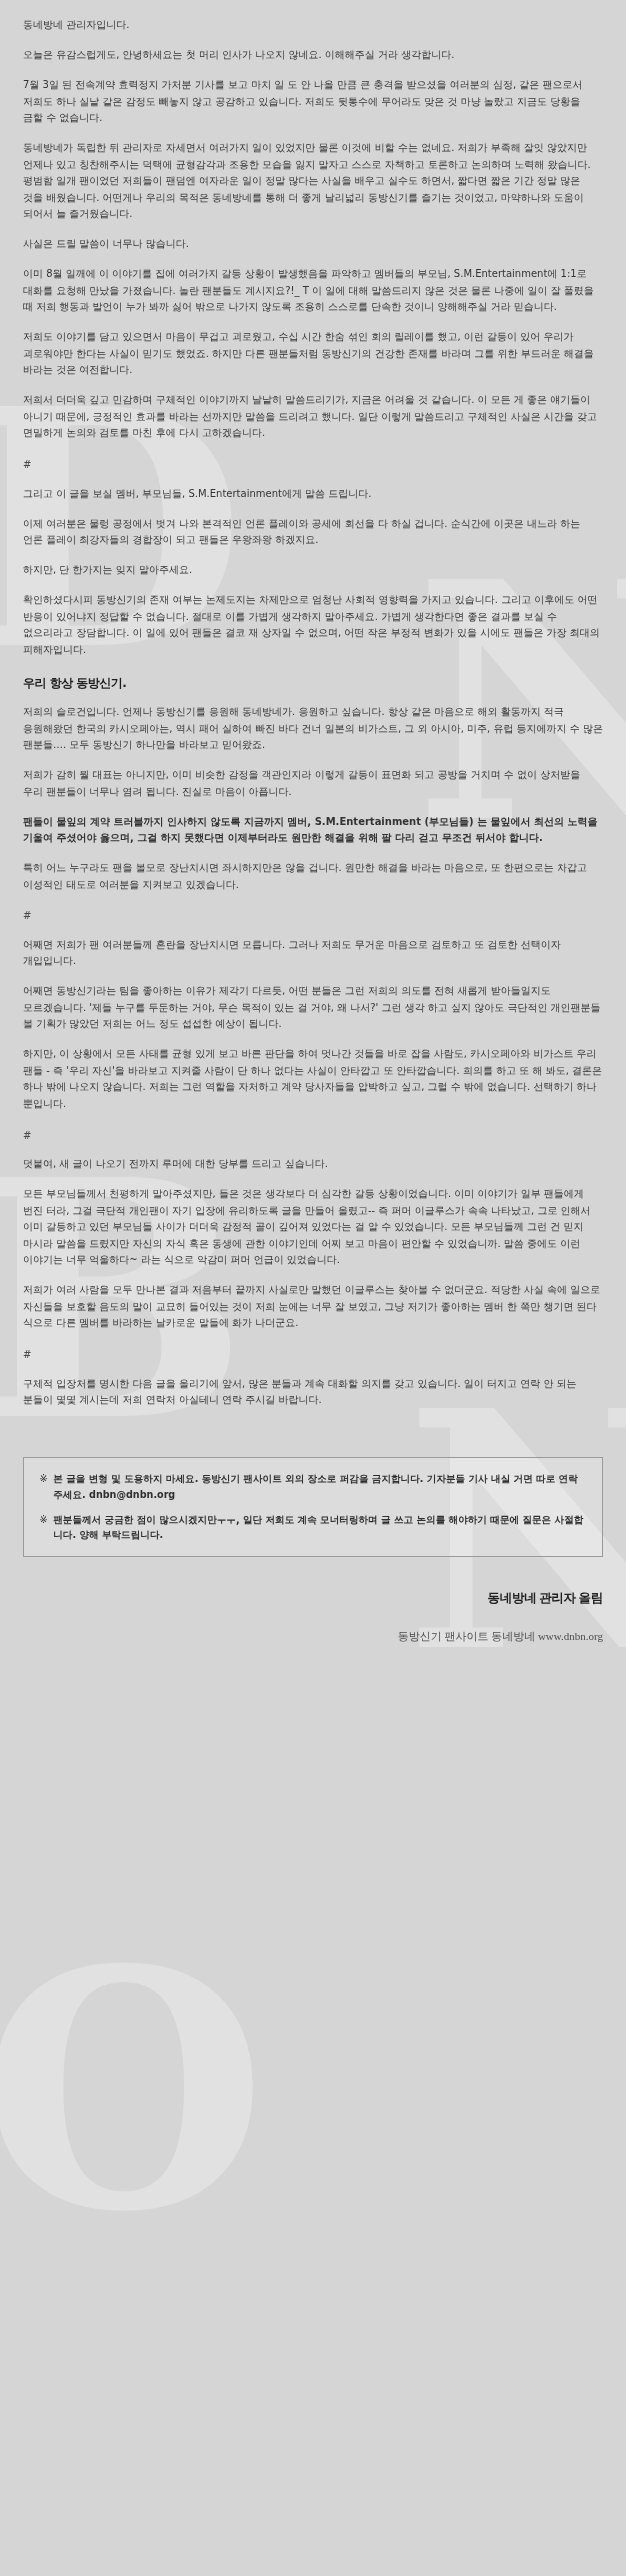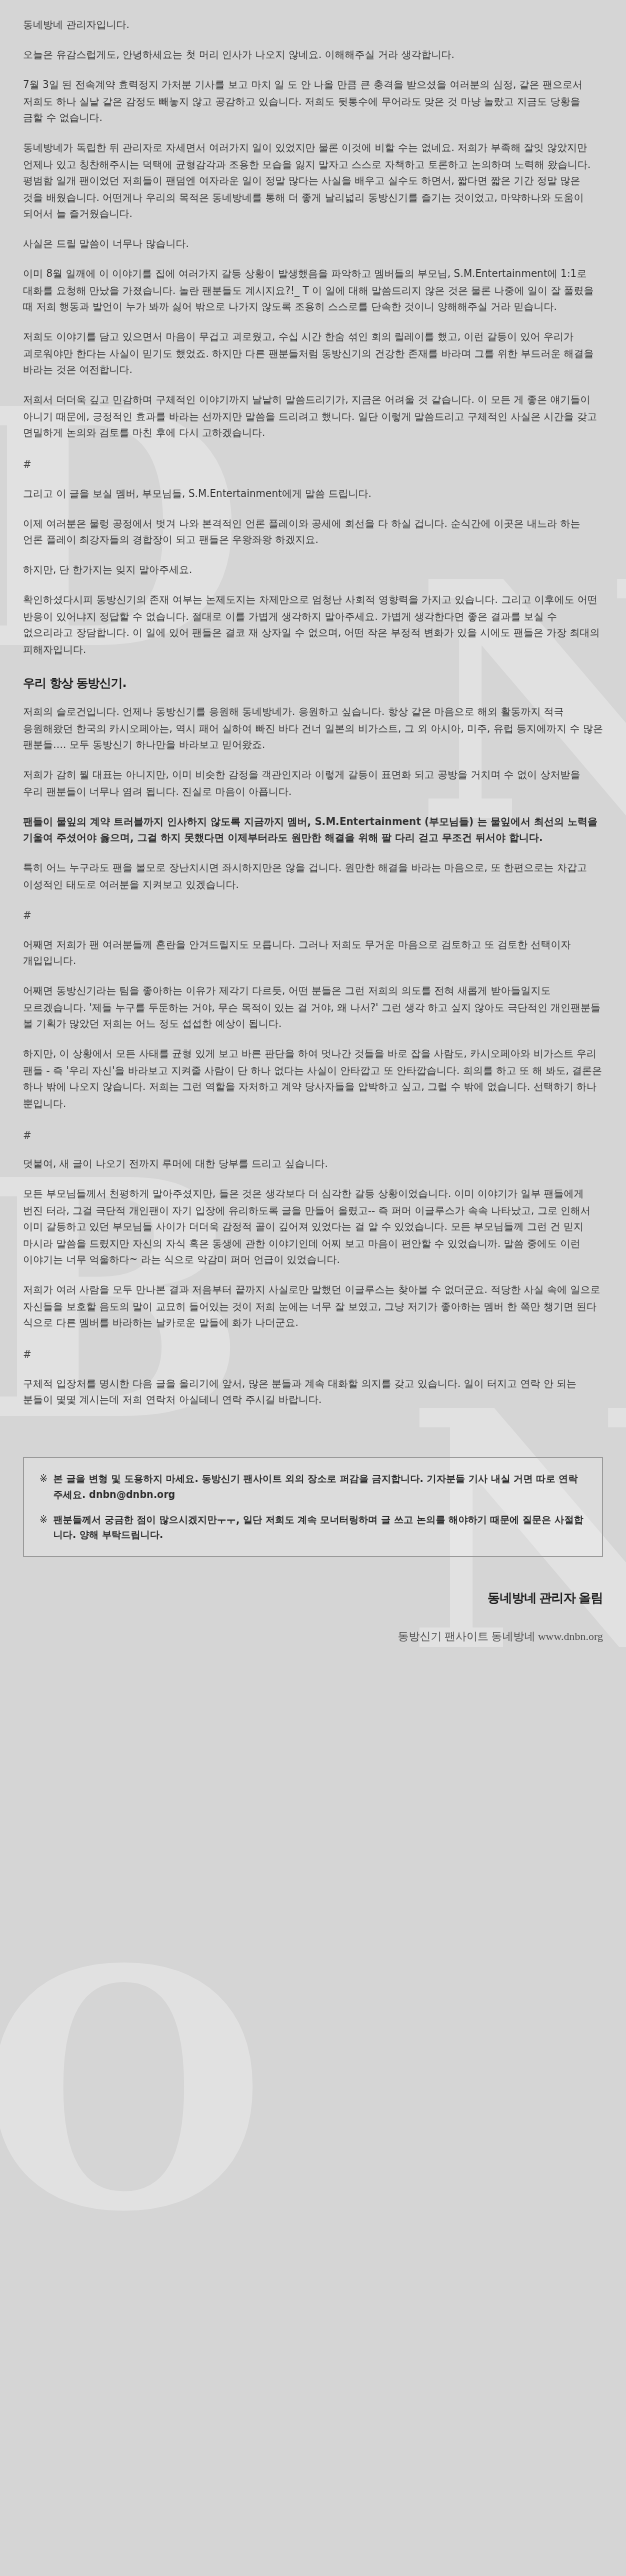--- a/index.html
+++ b/index.html
@@ -163,21 +163,21 @@
 
     <h2 class="heading">우리 항상 동방신기.</h2>
 
     <p class="para">저희의 슬로건입니다. 언제나 동방신기를 응원해 동네방네가. 응원하고 싶습니다. 항상 같은 마음으로 해외 활동까지 적극 응원해왔던 한국의 카시오페아는, 역시 패어 실하여 빠진 바다 건너 일본의 비가스트, 그 외 아시아, 미주, 유럽 등지에까지 수 많은 팬분들…. 모두 동방신기 하나만을 바라보고 믿어왔죠.</p>
     <p class="para">저희가 감히 뭘 대표는 아니지만, 이미 비슷한 감정을 객관인지라 이렇게 갈등이 표면화 되고 공방을 거치며 수 없이 상처받을 우리 팬분들이 너무나 염려 됩니다. 진실로 마음이 아픕니다.</p>
     <p class="para bold-line">팬들이 물잎의 계약 트러블까지 인사하지 않도록 지금까지 멤버, S.M.Entertainment (부모님들) 는 물잎에서 최선의 노력을 기울여 주셨어야 옳으며, 그걸 하지 못했다면 이제부터라도 원만한 해결을 위해 팔 다리 걷고 무조건 뒤서야 합니다.</p>
     <p class="para">특히 어느 누구라도 팬을 볼모로 장난치시면 좌시하지만은 않을 겁니다. 원만한 해결을 바라는 마음으로, 또 한편으로는 차갑고 이성적인 태도로 여러분을 지켜보고 있겠습니다.</p>
 
     <div class="hash">#</div>
 
-    <p class="para">어째면 저희가 팬 여러분들께 혼란을 안겨드릴지도 모릅니다. 그러나 저희도 무거운 마음으로 검토하고 또 검토한 선택이자 개입입니다.</p>
+    <p class="para">어째면 저희가 팬 여러분들께 혼란을 장난치시면 모릅니다. 그러나 저희도 무거운 마음으로 검토하고 또 검토한 선택이자 개입입니다.</p>
     <p class="para">어째면 동방신기라는 팀을 좋아하는 이유가 제각기 다르듯, 어떤 분들은 그런 저희의 의도를 전혀 새롭게 받아들일지도 모르겠습니다. '제들 누구를 두둔하는 거야, 무슨 목적이 있는 걸 거야, 왜 나서?' 그런 생각 하고 싶지 않아도 극단적인 개인팬분들 볼 기획가 많았던 저희는 어느 정도 섭섭한 예상이 됩니다.</p>
     <p class="para">하지만, 이 상황에서 모든 사태를 균형 있게 보고 바른 판단을 하여 멋나간 것들을 바로 잡을 사람도, 카시오페아와 비가스트 우리 팬들 - 즉 '우리 자신'을 바라보고 지켜줄 사람이 단 하나 없다는 사실이 안타깝고 또 안타깝습니다. 희의를 하고 또 해 봐도, 결론은 하나 밖에 나오지 않습니다. 저희는 그런 역할을 자처하고 계약 당사자들을 압박하고 싶고, 그럴 수 밖에 없습니다. 선택하기 하나 뿐입니다.</p>
 
     <div class="hash">#</div>
 
     <p class="para">덧붙여, 새 글이 나오기 전까지 루머에 대한 당부를 드리고 싶습니다.</p>
     <p class="para">모든 부모님들께서 천평하게 말아주셨지만, 들은 것은 생각보다 더 심각한 갈등 상황이었습니다. 이미 이야기가 일부 팬들에게 번진 터라, 그걸 극단적 개인팬이 자기 입장에 유리하도록 글을 만들어 올렸고-- 즉 퍼머 이글루스가 속속 나타났고, 그로 인해서 이미 갈등하고 있던 부모님들 사이가 더더욱 감정적 골이 깊어져 있었다는 걸 알 수 있었습니다. 모든 부모님들께 그런 건 믿지 마시라 말씀을 드렸지만 자신의 자식 혹은 동생에 관한 이야기인데 어찌 보고 마음이 편안할 수 있었습니까. 말씀 중에도 이런 이야기는 너무 억울하다~ 라는 식으로 악감미 퍼머 언급이 있었습니다.</p>
     <p class="para">저희가 여러 사람을 모두 만나본 결과 저음부터 끝까지 사실로만 말했던 이글루스는 찾아볼 수 없더군요. 적당한 사실 속에 일으로 자신들을 보호할 음도의 말이 교묘히 들어있는 것이 저희 눈에는 너무 잘 보였고, 그냥 저기가 좋아하는 멤버 한 쪽만 챙기면 된다 식으로 다른 멤버를 바라하는 날카로운 말들에 화가 나더군요.</p>
 
     <div class="hash">#</div>

